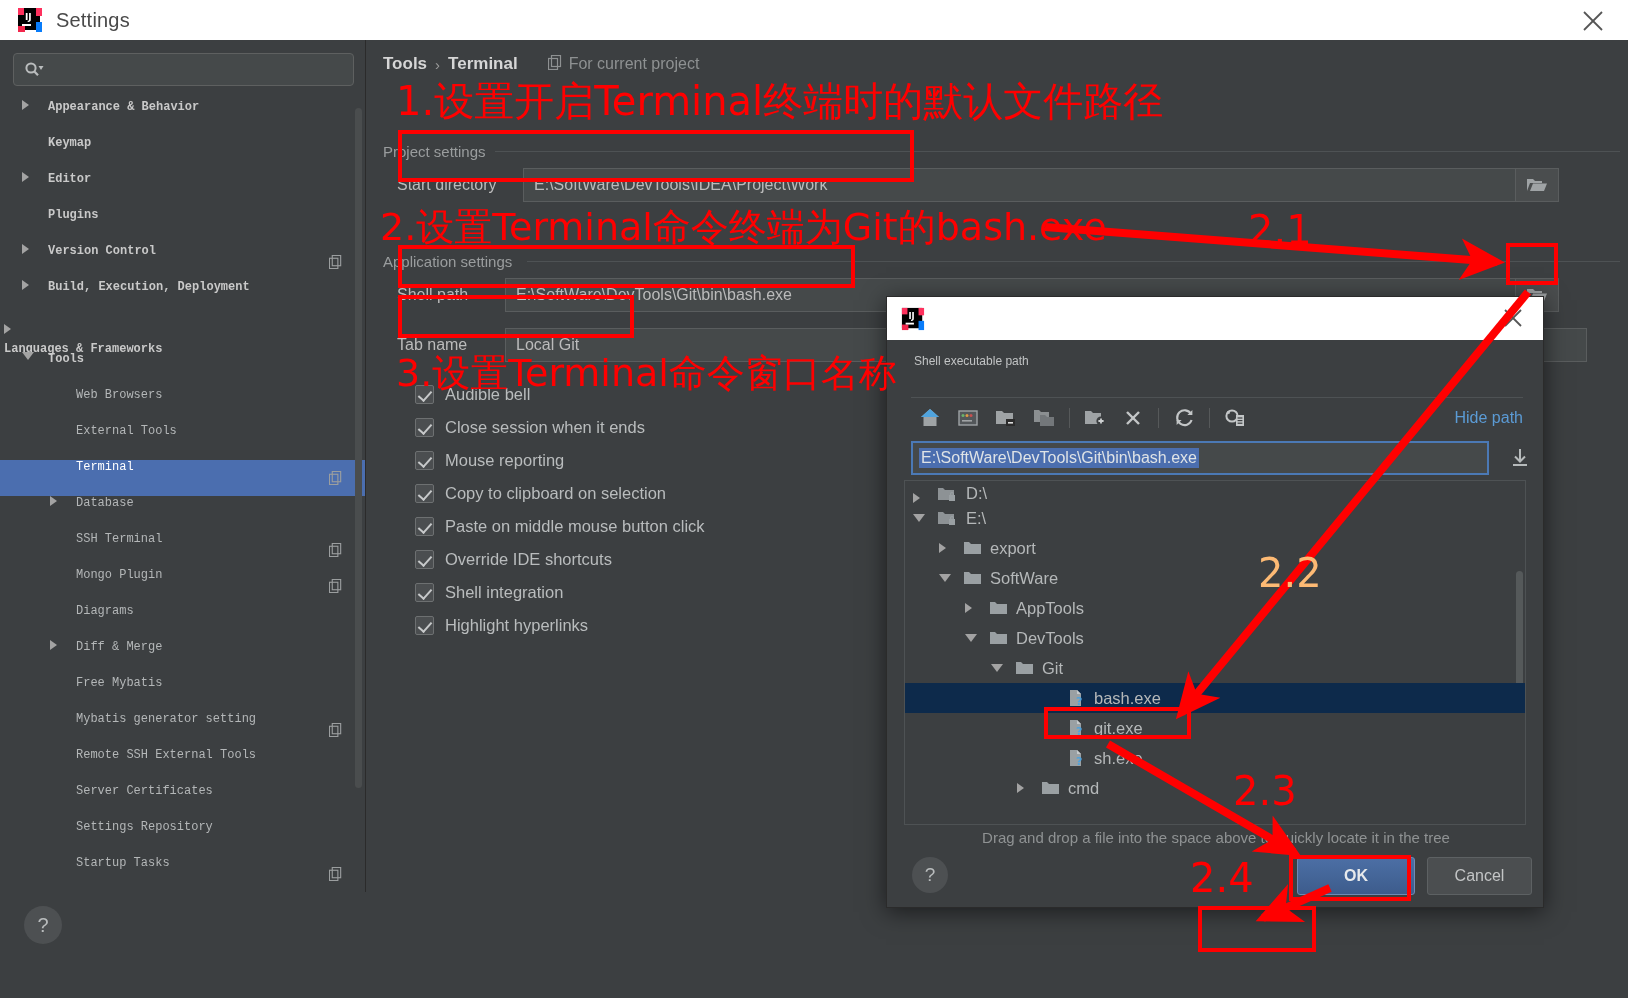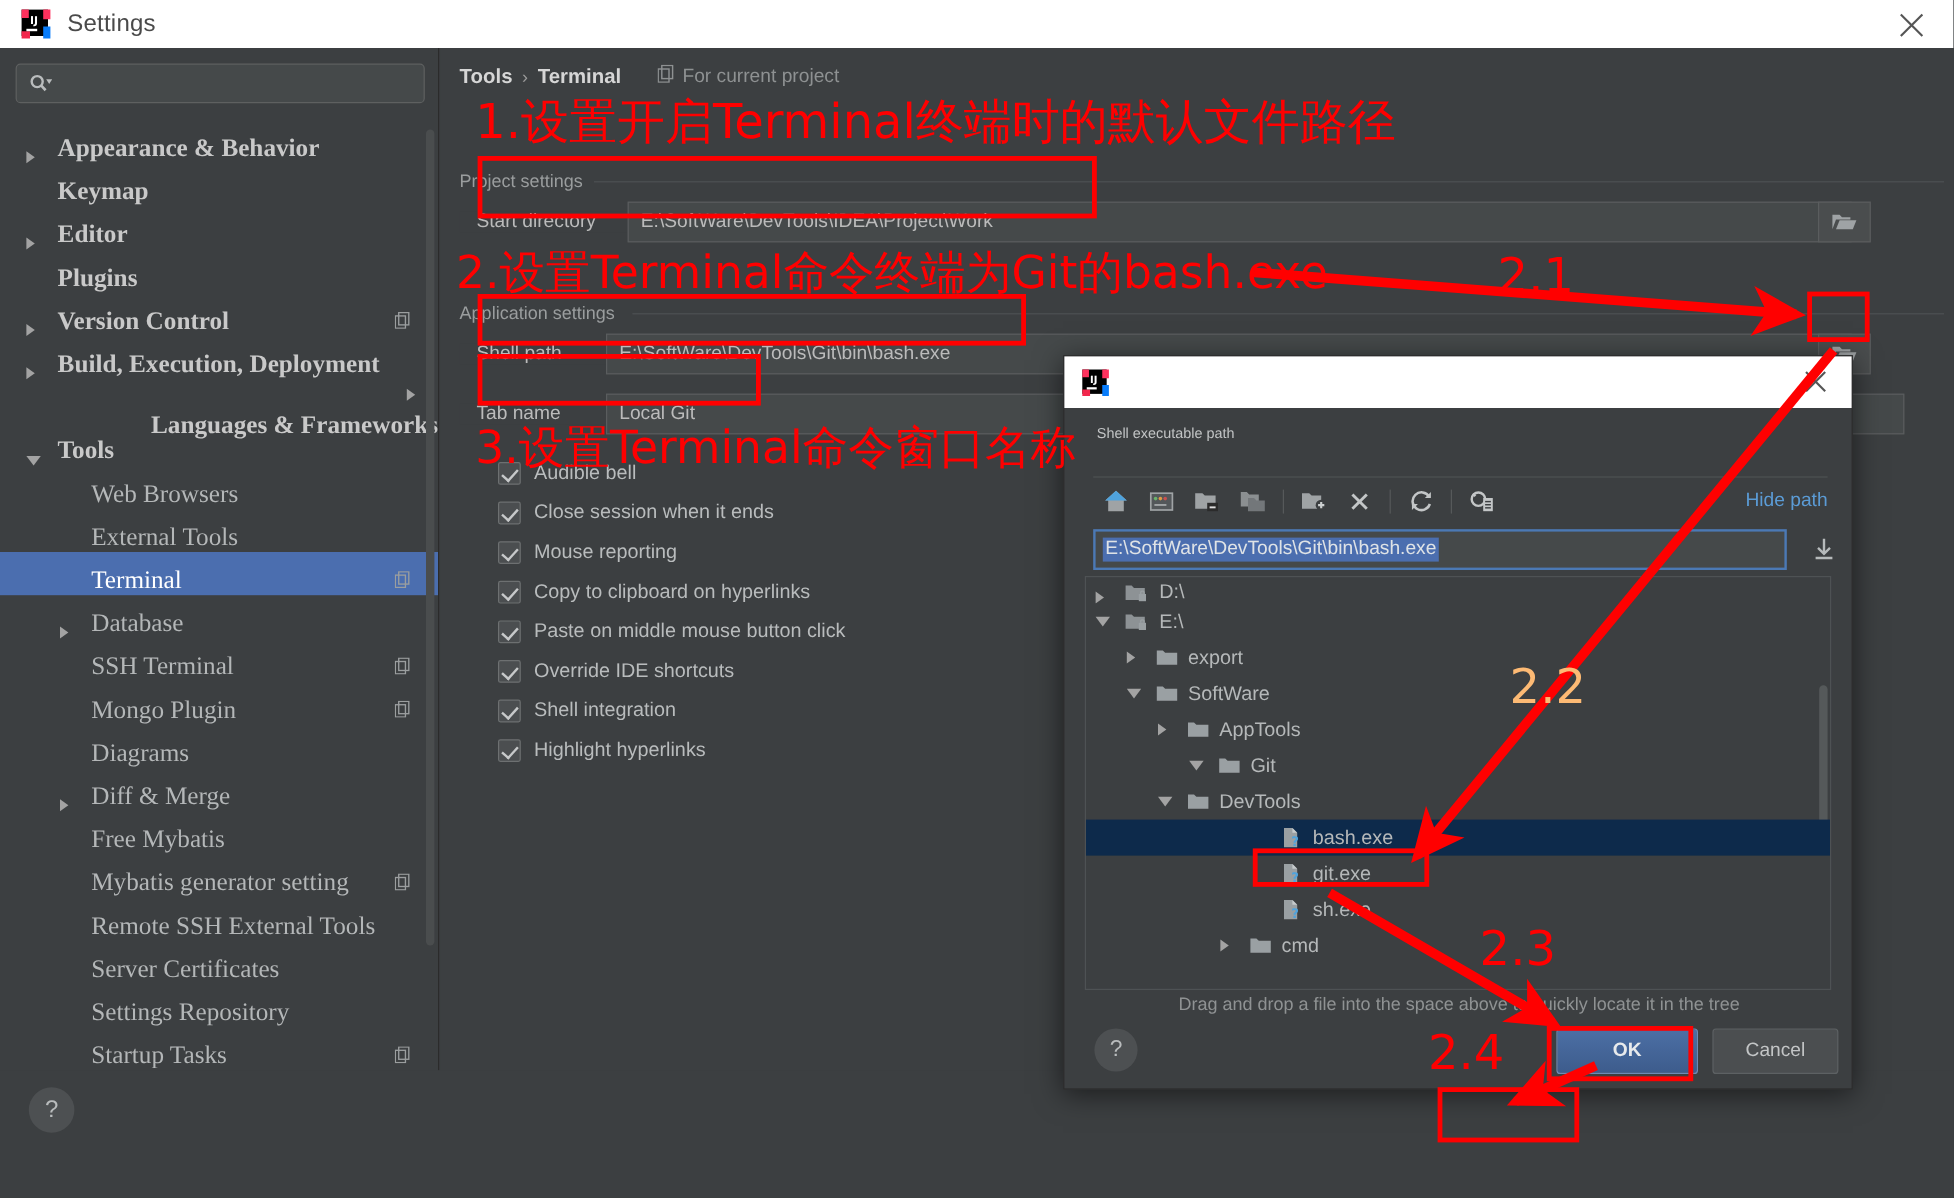--- a/index.html
+++ b/index.html
@@ -40,23 +40,23 @@
   .search-input {
     flex: 1; background: transparent; border: none; outline: none;
     color: #bbbbbb; font-size: 14px; font-family: "Liberation Sans", sans-serif;
     padding-left: 6px;
   }
   .tree {
     position: absolute; left: 0; top: 60px; width: 365px; height: 790px;
     overflow: hidden;
   }
   .tnode {
-    position: relative; height: 36px; display: flex; align-items: flex-end;
-    color: #bbbbbb; font-size: 21px; cursor: pointer;
-    font-family: Liberation Serif, serif; white-space: nowrap;
+    position: relative; height: 36px; display: flex; align-items: flex-start;
+    color: #bbbbbb; font-size: 12px; cursor: pointer;
+    font-family: Liberation Mono, monospace; white-space: nowrap;
   }
   .tnode.lvl0 { font-weight: bold; color: #c9c9c9; }
   .tnode.lvl1 { font-weight: normal; color: #b4b7b8; }
   .tnode.sel { background: #4b6eaf; color: #ffffff; }
   .arrow {
     width: 0; height: 0; flex: 0 0 auto;
     border-left: 7px solid #a3a3a3; border-top: 5.5px solid transparent;
     border-bottom: 5.5px solid transparent;
   }
   .arrow.down {
@@ -450,21 +450,21 @@
         <div class="cbrow" style="left: 48px; top: 378px;">
           <span class="cbox"></span>
           <span class="cblabel">Close session when it ends</span>
         </div>
         <div class="cbrow" style="left: 48px; top: 411px;">
           <span class="cbox"></span>
           <span class="cblabel">Mouse reporting</span>
         </div>
         <div class="cbrow" style="left: 48px; top: 444px;">
           <span class="cbox"></span>
-          <span class="cblabel">Copy to clipboard on hyperlinks</span>
+          <span class="cblabel">Copy to clipboard on selection</span>
         </div>
         <div class="cbrow" style="left: 48px; top: 477px;">
           <span class="cbox"></span>
           <span class="cblabel">Paste on middle mouse button click</span>
         </div>
         <div class="cbrow" style="left: 48px; top: 510px;">
           <span class="cbox"></span>
           <span class="cblabel">Override IDE shortcuts</span>
         </div>
         <div class="cbrow" style="left: 48px; top: 543px;">
@@ -635,41 +635,41 @@
           <span class="ft-arrow-slot">
             <span class="arrow"></span>
           </span>
           <span style="display: flex; align-items: center; margin-right: 8px; flex: 0 0 auto;">
             <svg width="19" height="16" viewBox="0 0 19 16">
               <path d="M1 14 L1 2 L6 2 L8 4 L18 4 L18 14 Z" fill="#9aa0a3"></path>
             </svg>
           </span>
           <span>AppTools</span>
         </div>
+        <div class="ftrow" style="padding-left: 60px;">
+          <span class="ft-arrow-slot">
+            <span class="arrow down"></span>
+          </span>
+          <span style="display: flex; align-items: center; margin-right: 8px; flex: 0 0 auto;">
+            <svg width="19" height="16" viewBox="0 0 19 16">
+              <path d="M1 14 L1 2 L6 2 L8 4 L18 4 L18 14 Z" fill="#9aa0a3"></path>
+            </svg>
+          </span>
+          <span>DevTools</span>
+        </div>
         <div class="ftrow" style="padding-left: 86px;">
           <span class="ft-arrow-slot">
             <span class="arrow down"></span>
           </span>
           <span style="display: flex; align-items: center; margin-right: 8px; flex: 0 0 auto;">
             <svg width="19" height="16" viewBox="0 0 19 16">
               <path d="M1 14 L1 2 L6 2 L8 4 L18 4 L18 14 Z" fill="#9aa0a3"></path>
             </svg>
           </span>
           <span>Git</span>
-        </div>
-        <div class="ftrow" style="padding-left: 60px;">
-          <span class="ft-arrow-slot">
-            <span class="arrow down"></span>
-          </span>
-          <span style="display: flex; align-items: center; margin-right: 8px; flex: 0 0 auto;">
-            <svg width="19" height="16" viewBox="0 0 19 16">
-              <path d="M1 14 L1 2 L6 2 L8 4 L18 4 L18 14 Z" fill="#9aa0a3"></path>
-            </svg>
-          </span>
-          <span>DevTools</span>
         </div>
         <div class="ftrow sel" style="padding-left: 138px;">
           <span class="ft-arrow-slot"></span>
           <span style="display: flex; align-items: center; margin-right: 8px; flex: 0 0 auto;">
             <svg width="19" height="18" viewBox="0 0 19 18">
               <path d="M3 1 L10 1 L14 5 L14 17 L3 17 Z" fill="#9aa0a3"></path>
               <path d="M10 1 L10 5 L14 5 Z" fill="#c6cacc"></path>
               <text x="9" y="16" font-size="11" fill="#4fa3dd" font-family="DejaVu Sans, sans-serif" font-weight="bold">?</text>
             </svg>
           </span>

